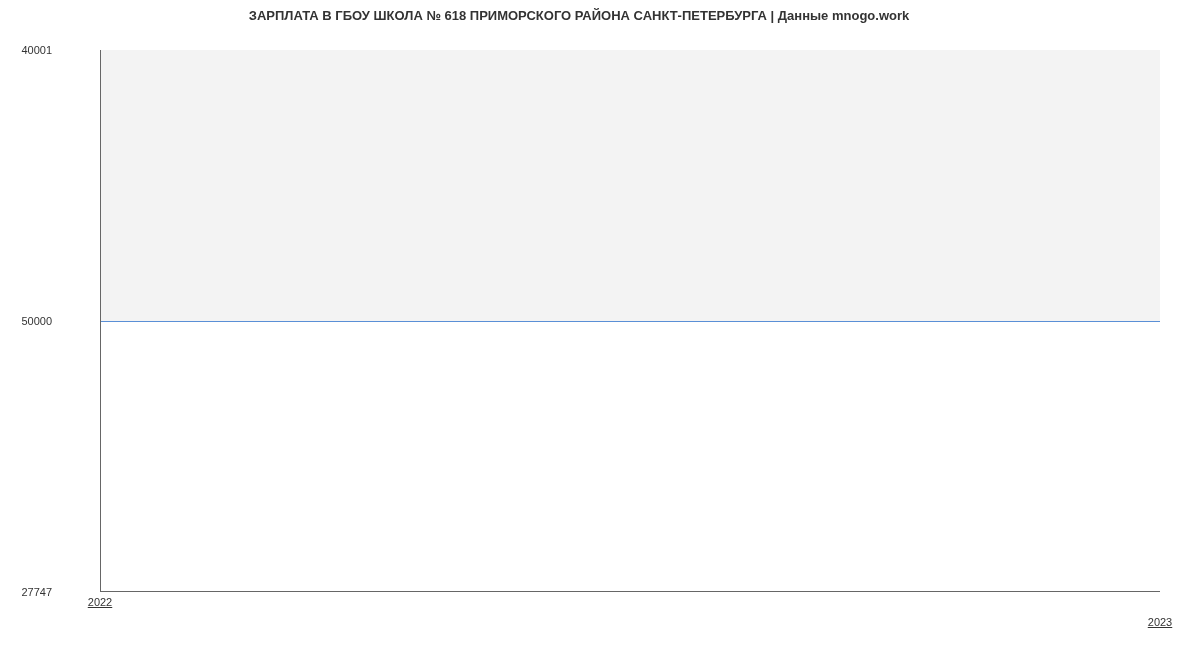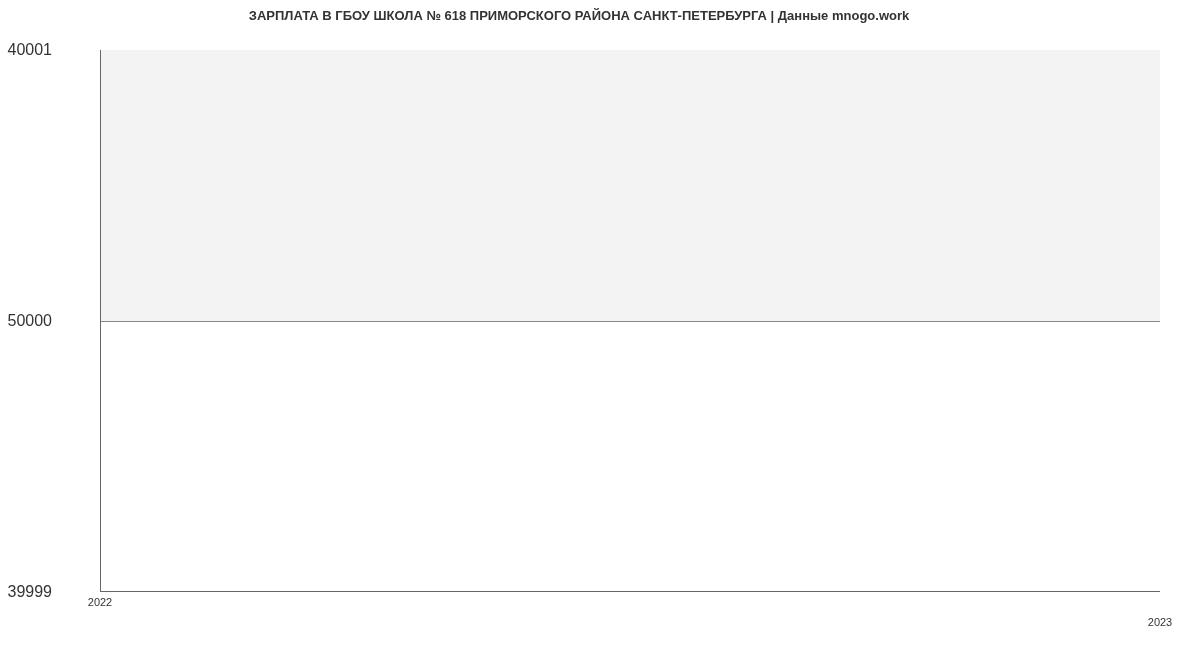--- a/index.html
+++ b/index.html
@@ -48,42 +48,43 @@
       position: absolute;
       top: 50%;
       left: 0;
       width: 100%;
       height: 0;
       border-top: 1.5px solid #5a8fd6;
     }
     .y-tick-label {
       position: absolute;
       right: 1106px;
-      font-size: 16px;
+      font-size: 11px;
       color: #333;
       transform: translateY(-50%);
     }
     .x-tick-label {
       position: absolute;
       top: 596px;
       font-size: 11px;
       color: #333;
       transform: translateX(-50%);
+      text-decoration: underline;
     }
   </style>
 </head>
 <body>
 
 <div class="chart-container">
   <div class="title">ЗАРПЛАТА В ГБОУ ШКОЛА № 618 ПРИМОРСКОГО РАЙОНА САНКТ-ПЕТЕРБУРГА | Данные mnogo.work</div>
 
   <div class="plot-area">
     <div class="fill-region"></div>
     <div class="data-line"></div>
   </div>
 
   <div class="y-tick-label" style="top: 50px;">40001</div>
   <div class="y-tick-label" style="top: 321px;">50000</div>
-  <div class="y-tick-label" style="top: 592px;">39999</div>
+  <div class="y-tick-label" style="top: 592px;">27747</div>
 
   <div class="x-tick-label" style="left: 100px;">2022</div>
   <div class="x-tick-label" style="left: 1160px; margin-top: 20px;">2023</div>
 </div>
 
 </body></html>

